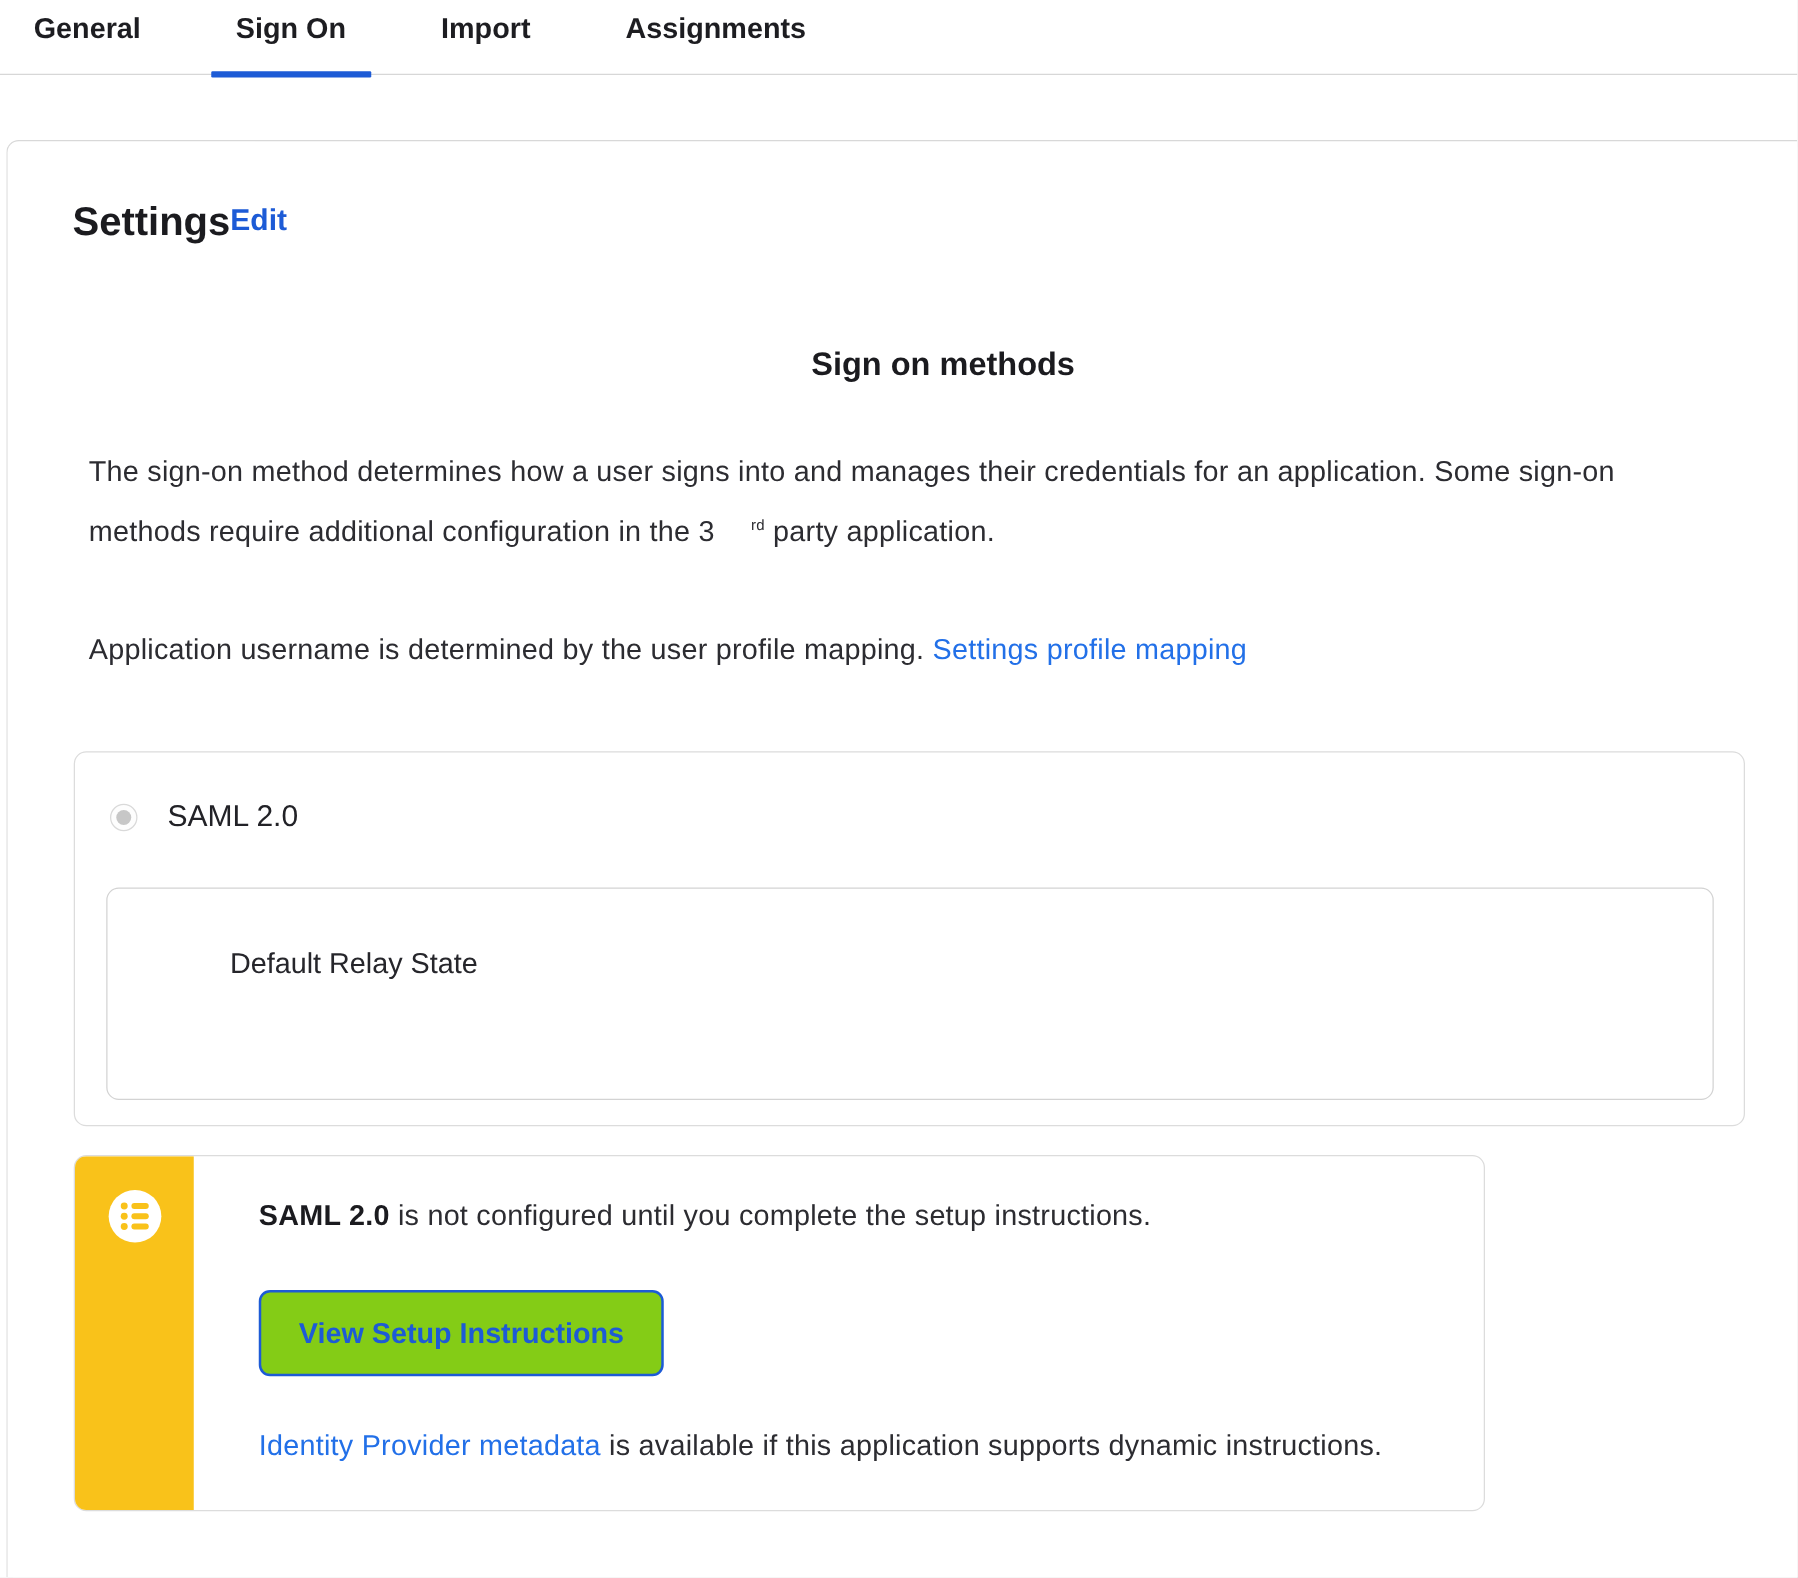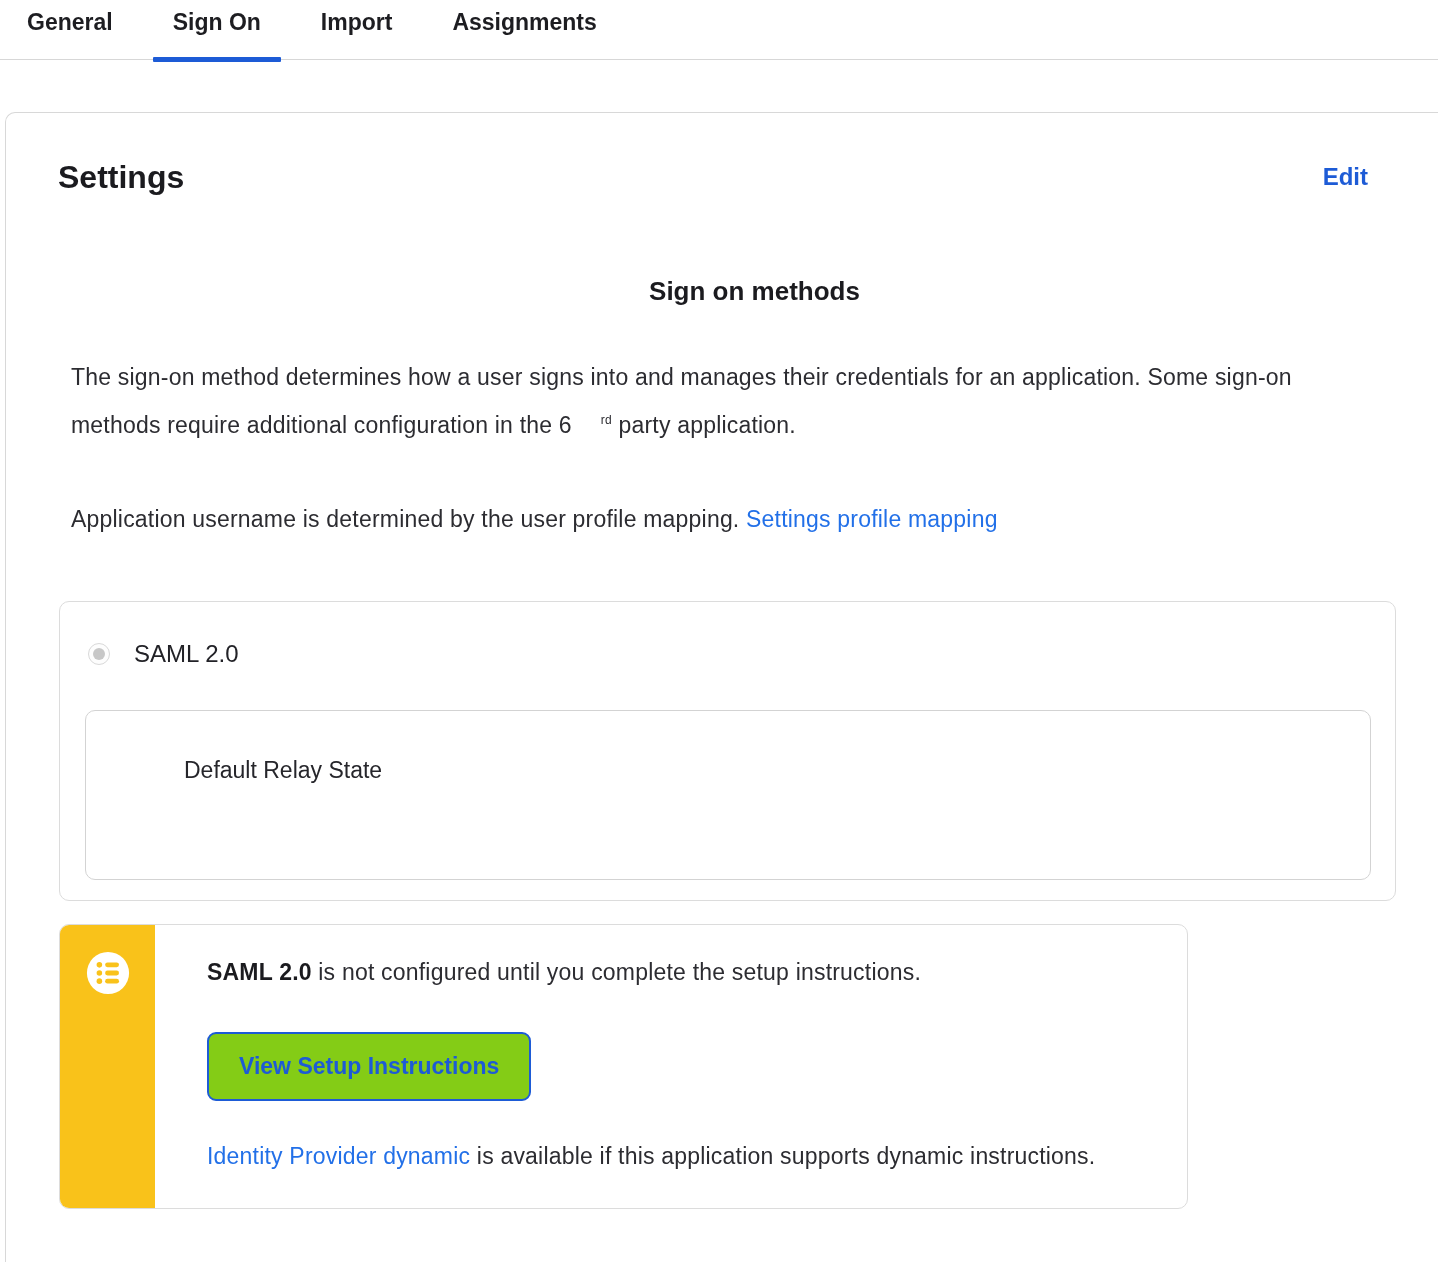--- a/index.html
+++ b/index.html
@@ -8,21 +8,21 @@
     width: 1438px; height: 1262px;
     background: #ffffff;
     font-family: "Liberation Sans", sans-serif;
     color: #1d1d21;
     overflow: hidden;
   }
 
   
   .tabbar {
     display: flex;
-    gap: 20px;
+    gap: 36px;
     padding-left: 7px;
     height: 60px;
     border-bottom: 1px solid #d7d7d7;
     align-items: flex-start;
   }
   .tab {
     position: relative;
     padding: 9px 20px 0 20px;
     height: 60px;
     font-size: 23px;
@@ -46,21 +46,20 @@
     margin-top: 52px;
     margin-left: 5px;
     height: 1150px;
     border-top: 1px solid #d8d8d8;
     border-left: 1px solid #d8d8d8;
     border-top-left-radius: 10px;
     padding: 0 0 0 52px;
   }
   .card-header {
     display: flex;
-    justify-content: space-between;
     align-items: flex-start;
     margin-top: 46px;
     padding-right: 70px;
   }
   .card-title {
     font-size: 32px;
     font-weight: 700;
     color: #1b1b1f;
     margin: 0;
   }
@@ -207,21 +206,21 @@
 
 <div class="card">
 
   <div class="card-header">
     <h1 class="card-title">Settings</h1>
     <span class="edit-link">Edit</span>
   </div>
 
   <h2 class="section-heading">Sign on methods</h2>
 
-  <p class="para"><span>The sign-on method determines how a user signs into and manages their credentials for an application. Some sign-on methods require additional configuration in the 6</span><sup>rd</sup><span> party application.</span></p>
+  <p class="para"><span>The sign-on method determines how a user signs into and manages their credentials for an application. Some sign-on methods require additional configuration in the 3</span><sup>rd</sup><span> party application.</span></p>
 
   <p class="para">
     <span>Application username is determined by the user profile mapping.</span>
     <span class="text-link">Settings profile mapping</span>
   </p>
 
   <div class="saml-box">
     <div class="radio-row">
       <div class="radio"></div>
       <span class="radio-label">SAML 2.0</span>
@@ -243,17 +242,17 @@
               <rect x="21" y="21.5" width="14.5" height="5" rx="2.5"></rect>
             <circle cx="15" cy="32.5" r="2.9"></circle>
               <rect x="21" y="30" width="14.5" height="5" rx="2.5"></rect>
           </g>
         </svg>
       </span>
     </div>
     <div class="callout-body">
       <div class="callout-message"><span class="bold">SAML 2.0</span><span> is not configured until you complete the setup instructions.</span></div>
       <button class="setup-button">View Setup Instructions</button>
-      <div class="metadata-line"><span class="text-link">Identity Provider dynamic</span><span> is available if this application supports dynamic instructions.</span></div>
+      <div class="metadata-line"><span class="text-link">Identity Provider metadata</span><span> is available if this application supports dynamic instructions.</span></div>
     </div>
   </div>
 
 </div>
 
 </body></html>

